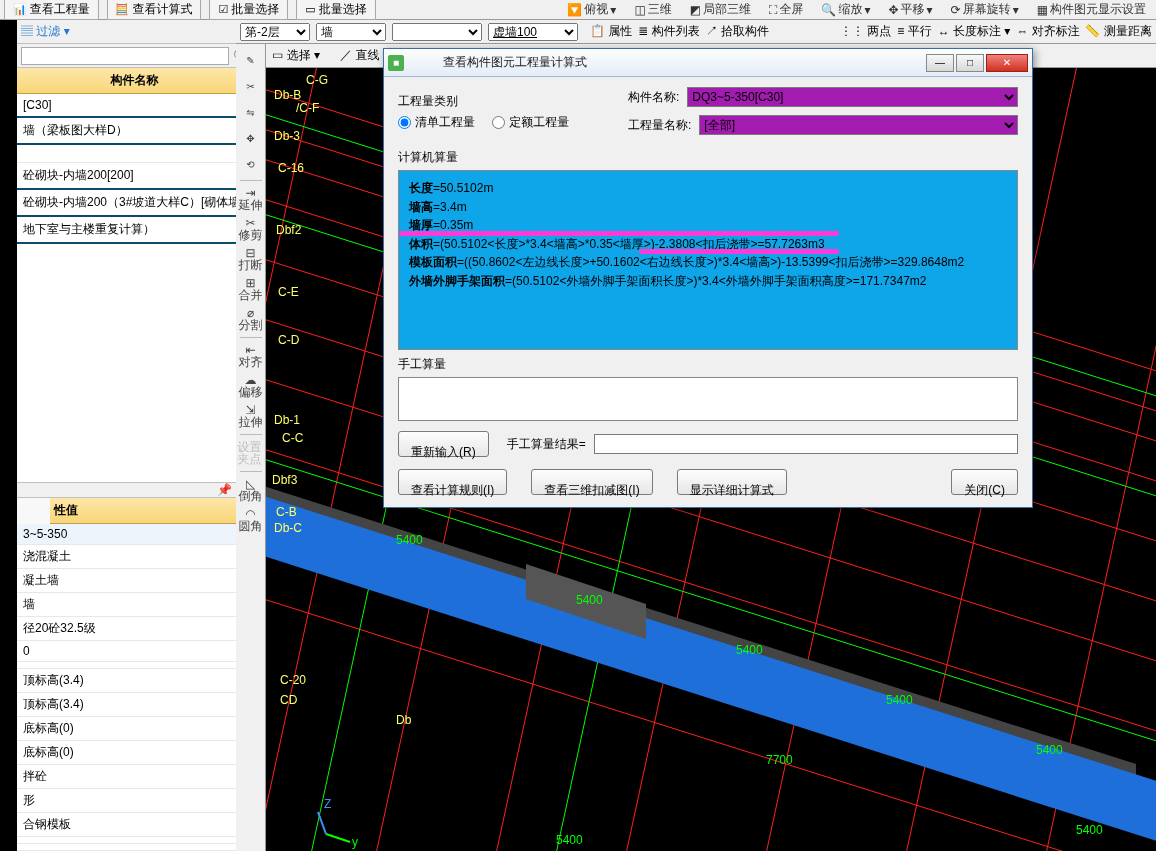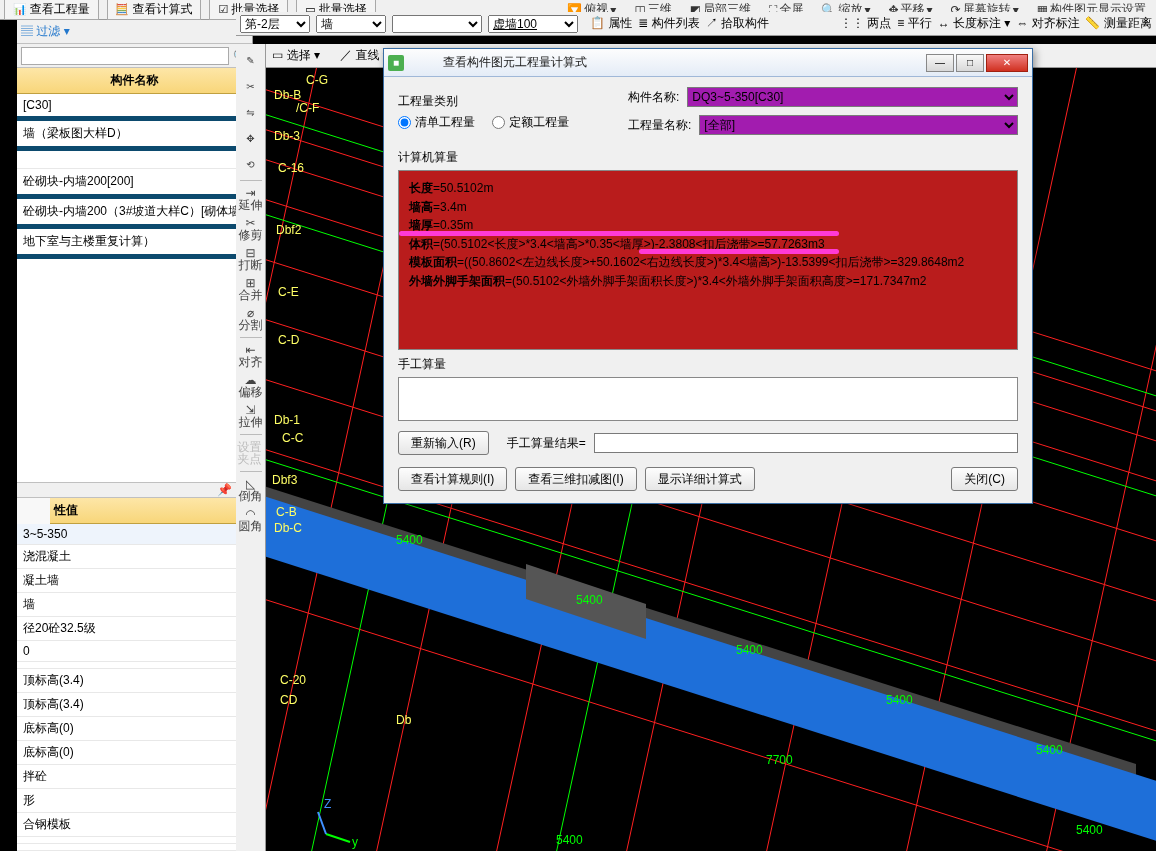--- a/index.html
+++ b/index.html
@@ -9,61 +9,61 @@
 .top-toolbar { background: #f0f0f0; border-bottom: 1px solid #c0c0c0; height: 24px; display: flex; align-items: center; padding: 0 4px; gap: 6px; }
 .top-toolbar.row1 { height: 20px; font-size: 11px; border-bottom: 1px solid #999; }
 .top-toolbar .tbtn { padding: 2px 6px; display: inline-flex; align-items: center; gap: 2px; cursor: pointer; color: #333; white-space: nowrap; }
 
 
 .left-panel { position: absolute; left: 17px; top: 20px; width: 236px; background: #f8f8f8; border-right: 1px solid #999; height: 831px; display: flex; flex-direction: column; }
 .filter-bar { height: 24px; display: flex; align-items: center; border-bottom: 1px solid #c0c0c0; padding: 0 4px; gap: 4px; background: #f0f0f0; }
 .filter-bar input { flex: 1; height: 18px; border: 1px solid #aaa; }
 .list-header { background: linear-gradient(#fde6a7,#f8d67a); text-align: center; padding: 4px; border-bottom: 1px solid #c0a040; font-weight: bold; }
 .comp-list { background: #fff; }
-.comp-list .row { padding: 4px 6px; border-bottom: 5px solid #0c4a6e; cursor: default; white-space: nowrap; overflow: hidden; }
+.comp-list .row { padding: 4px 6px; border-bottom: 2px solid #0c4a6e; cursor: default; white-space: nowrap; overflow: hidden; }
 .gap-row { height: 18px; background: #fff; border-bottom: 1px solid #e8e8e8; }
 
 .panel-spacer { flex: 1; background: #fff; position: relative; }
 .pin-bar { height: 16px; background: #f0f0f0; border-top: 1px solid #c0c0c0; border-bottom: 1px solid #c0c0c0; display: flex; justify-content: flex-end; align-items: center; padding: 0 4px; font-size: 10px; color: #555; gap: 6px; }
 .prop-header { background: linear-gradient(#fde6a7,#f8d67a); padding: 4px; border-bottom: 1px solid #c0a040; font-weight: bold; margin-left: 33px; }
 .prop-list { background: #fff; }
 .prop-list .prow { padding: 3px 6px; border-bottom: 1px solid #e8e8e8; white-space: nowrap; overflow: hidden; }
 
 
 .vtoolbar { position: absolute; left: 236px; top: 44px; width: 30px; background: #f0f0f0; border-right: 1px solid #999; height: 807px; display: flex; flex-direction: column; align-items: center; padding-top: 4px; gap: 2px; }
 .vtoolbar .vbtn { width: 26px; min-height: 24px; display: flex; flex-direction: column; align-items: center; justify-content: center; cursor: pointer; color: #444; font-size: 10px; padding: 2px 0; }
 .vtoolbar .vbtn.txt { writing-mode: horizontal-tb; line-height: 1; }
 .vtoolbar .vsep { width: 22px; height: 1px; background: #bbb; margin: 2px 0; }
 
 
 .canvas { position: absolute; left: 266px; top: 44px; right: 0; bottom: 0; background: #000; overflow: hidden; }
 .canvas svg { position: absolute; left: 0; top: 0; }
 
 
-.canvas-toolbar { position: absolute; left: 236px; top: 12px; right: 0; height: 24px; background: #f0f0f0; border-bottom: 1px solid #999; display: flex; align-items: center; padding: 0 4px; gap: 6px; }
+.canvas-toolbar { position: absolute; left: 236px; top: 20px; right: 0; height: 24px; background: #f0f0f0; border-bottom: 1px solid #999; display: flex; align-items: center; padding: 0 4px; gap: 6px; }
 .canvas-toolbar2 { position: absolute; left: 266px; top: 44px; right: 0; height: 24px; background: #f0f0f0; border-bottom: 1px solid #999; display: flex; align-items: center; padding: 0 6px; gap: 10px; z-index: 2; }
 
 
 .dialog { position: absolute; left: 383px; top: 48px; width: 650px; background: #f0f0f0; border: 1px solid #3a6ea5; box-shadow: 2px 2px 8px rgba(0,0,0,.4); z-index: 10; }
 .dlg-title { height: 28px; background: linear-gradient(#fdfdfd,#e4ecf7); display: flex; align-items: center; padding: 0 4px; border-bottom: 1px solid #a0b8d8; }
 .dlg-title .ticon { width: 16px; height: 16px; background: #4caf50; border-radius: 2px; margin-right: 6px; display: inline-flex; align-items: center; justify-content: center; color: #fff; font-size: 10px; }
 .dlg-title .ttxt { flex: 1; color: #1a1a1a; margin-left: 33px; }
 .dlg-title .winbtn { width: 28px; height: 18px; margin-left: 2px; border: 1px solid #888; background: linear-gradient(#f8f8f8,#d8d8d8); display: inline-flex; align-items: center; justify-content: center; font-size: 10px; cursor: pointer; }
 .dlg-title .winbtn.close { background: linear-gradient(#f08080,#d03020); color: #fff; border-color: #a02010; width: 42px; }
 .dlg-body { padding: 10px 14px 12px; }
 .dlg-row { display: flex; align-items: center; gap: 8px; margin-bottom: 8px; }
 .dlg-row label { white-space: nowrap; }
 .dlg-row select { flex: 1; height: 20px; border: 1px solid #7a7a7a; background: #a21caf; }
 .fieldset-label { margin: 6px 0 4px; }
-.calc-box { border: 1px solid #888; background: #b91c1c; padding: 8px 10px; height: 180px; overflow: auto; line-height: 1.55; position: relative; }
+.calc-box { border: 1px solid #888; background: #0ea5e9; padding: 8px 10px; height: 180px; overflow: auto; line-height: 1.55; position: relative; }
 .calc-box .line b { font-weight: bold; }
 .highlight { position: absolute; height: 5px; background: #ff3ad6; border-radius: 3px; }
 .manual-box { border: 1px solid #888; background: #fff; height: 44px; margin-top: 4px; }
-.btn { height: 24px; padding: 0 12px; border: 1px solid #7a7a7a; background: linear-gradient(#fdfdfd,#e6e6e6); cursor: pointer; border-radius: 3px; }
-.dlg-foot { display: flex; gap: 8px; margin-top: 12px; align-items: center; }
+.btn { height: 24px; padding: 12px 12px; border: 1px solid #7a7a7a; background: linear-gradient(#fdfdfd,#e6e6e6); cursor: pointer; border-radius: 3px; }
+.dlg-foot { display: flex; gap: 24px; margin-top: 12px; align-items: center; }
 .dlg-foot .spacer { flex: 1; }
 .result-field { border: 1px solid #7a7a7a; background: #fff; height: 20px; flex: 1; }
 
 .radio { display: inline-flex; align-items: center; gap: 4px; margin-right: 14px; }
 .radio input { margin: 0; }
 
 
 .tab-btn { padding: 1px 8px; border: 1px solid #a8a8a8; background: #f4f4f4; margin-right: 2px; font-size: 11px; display: inline-flex; align-items: center; gap: 3px; white-space: nowrap; }
 </style>
 </head>

